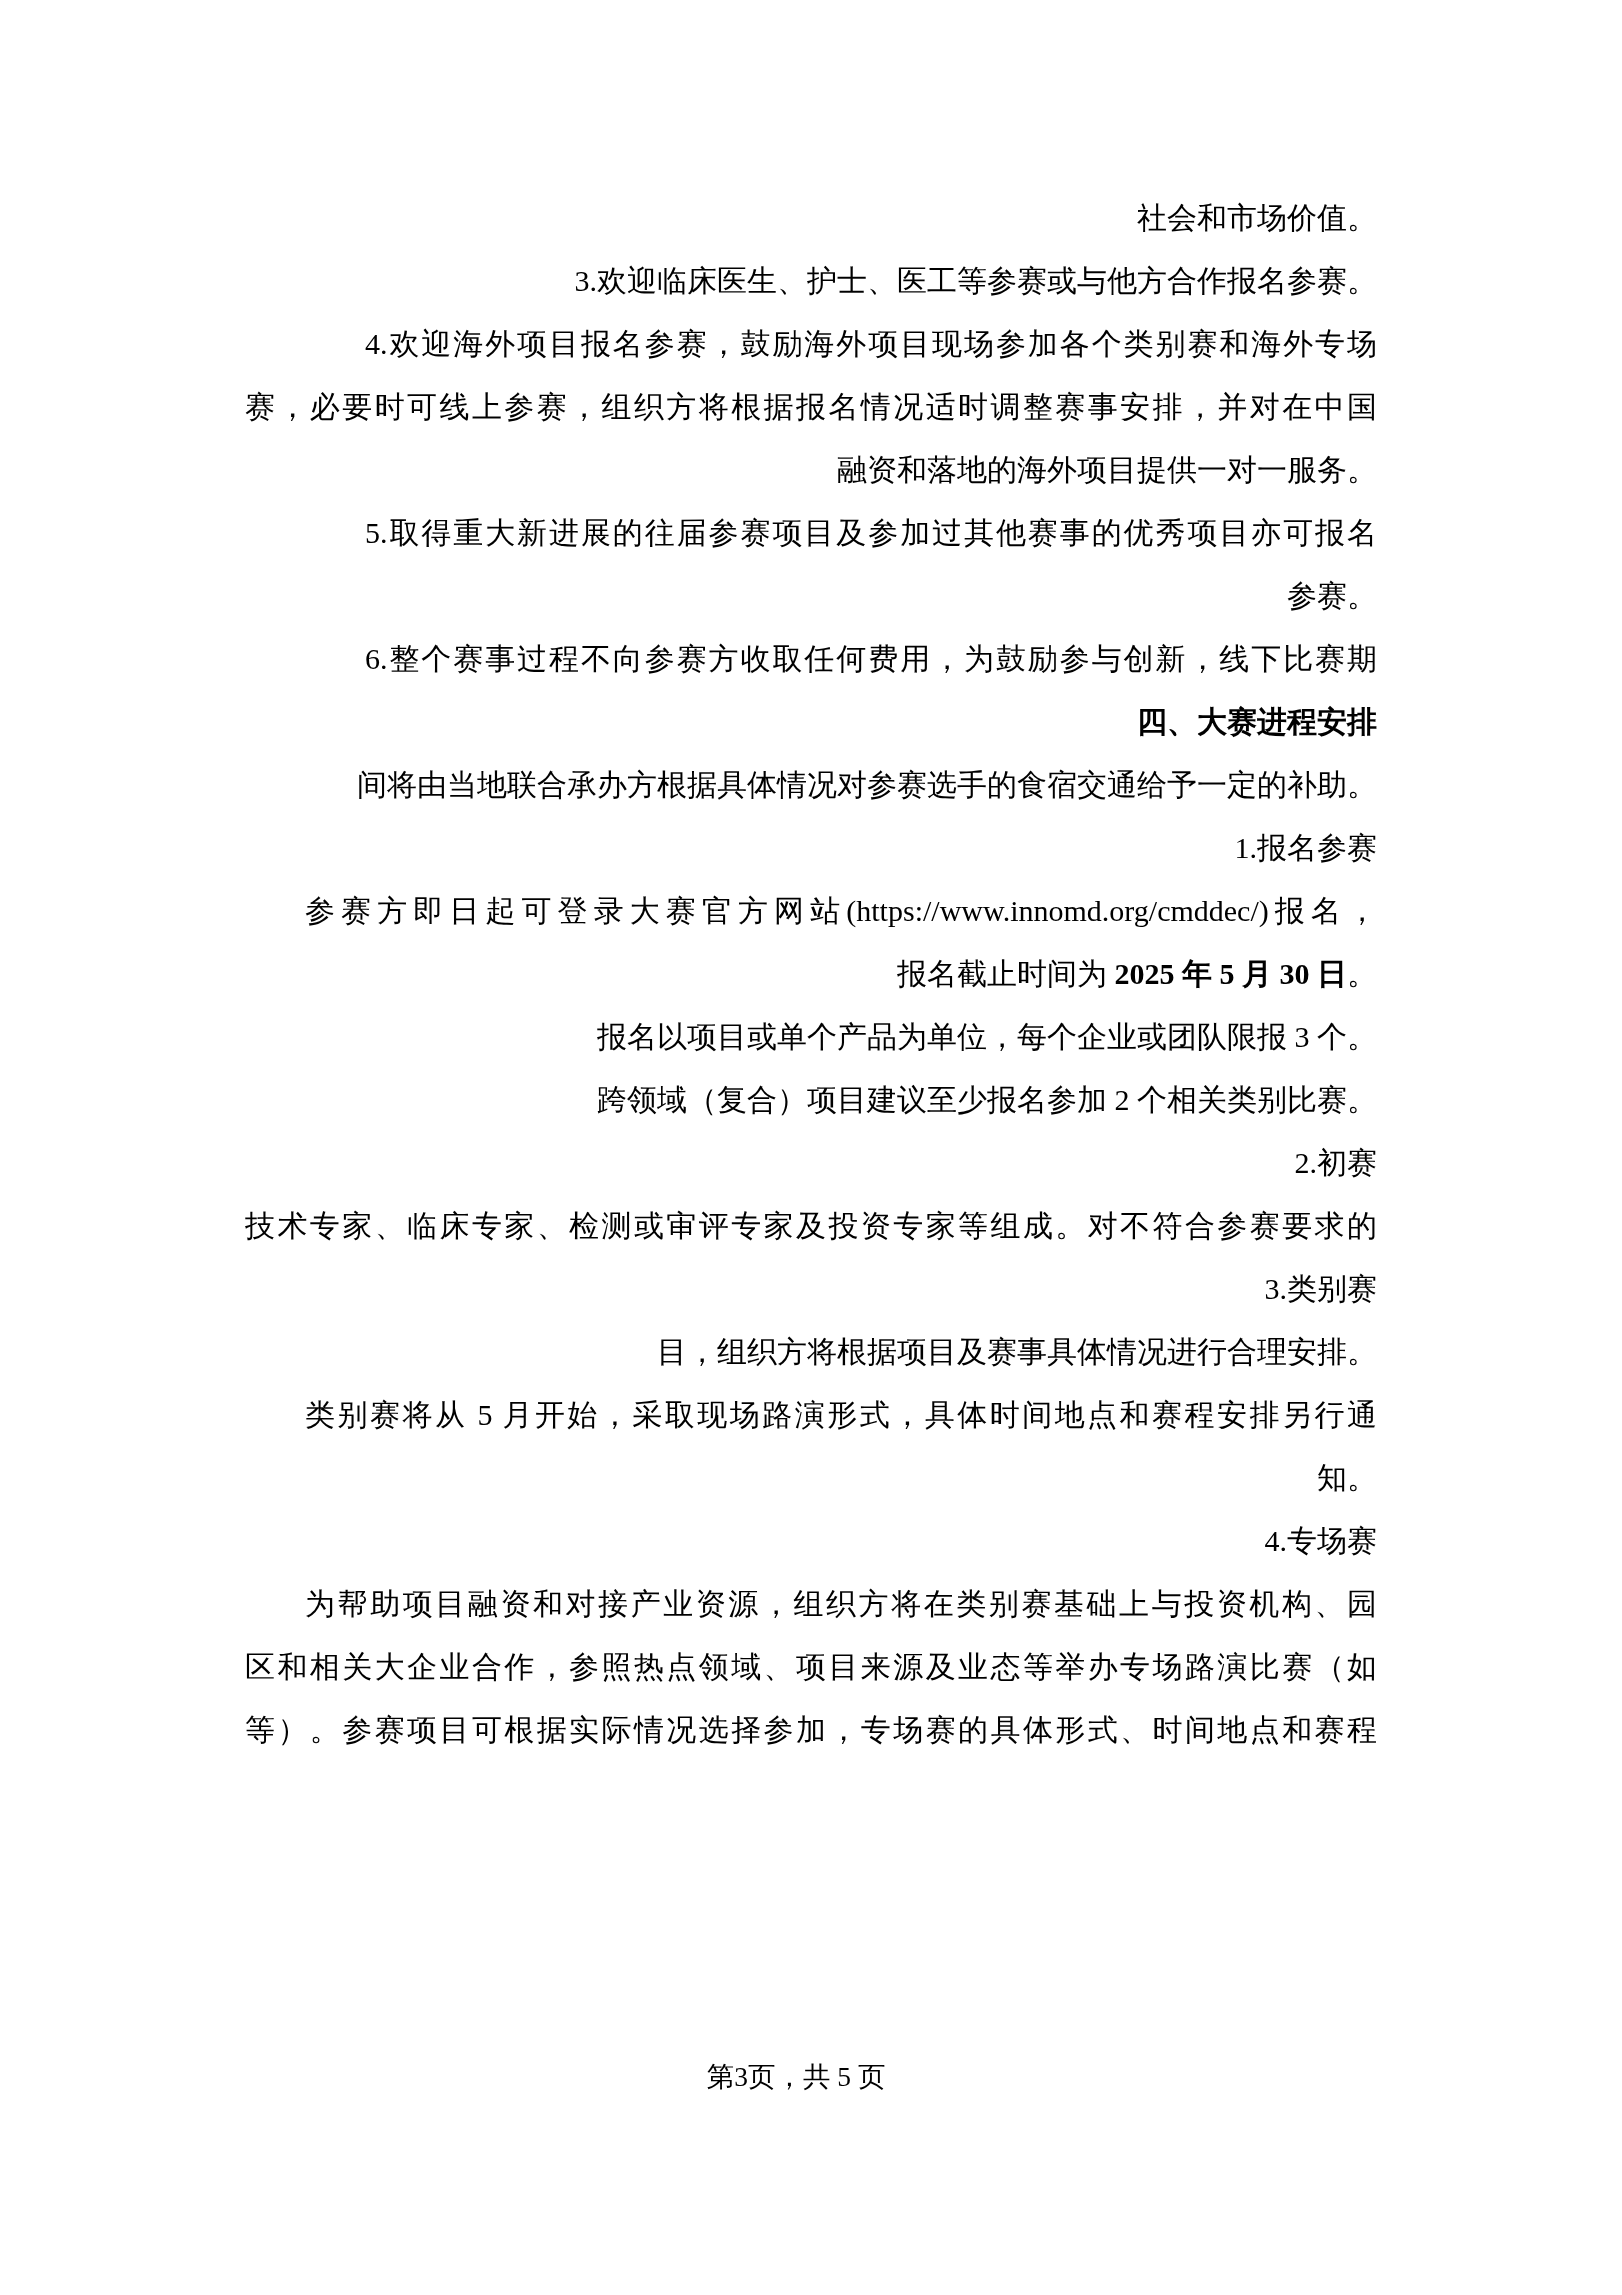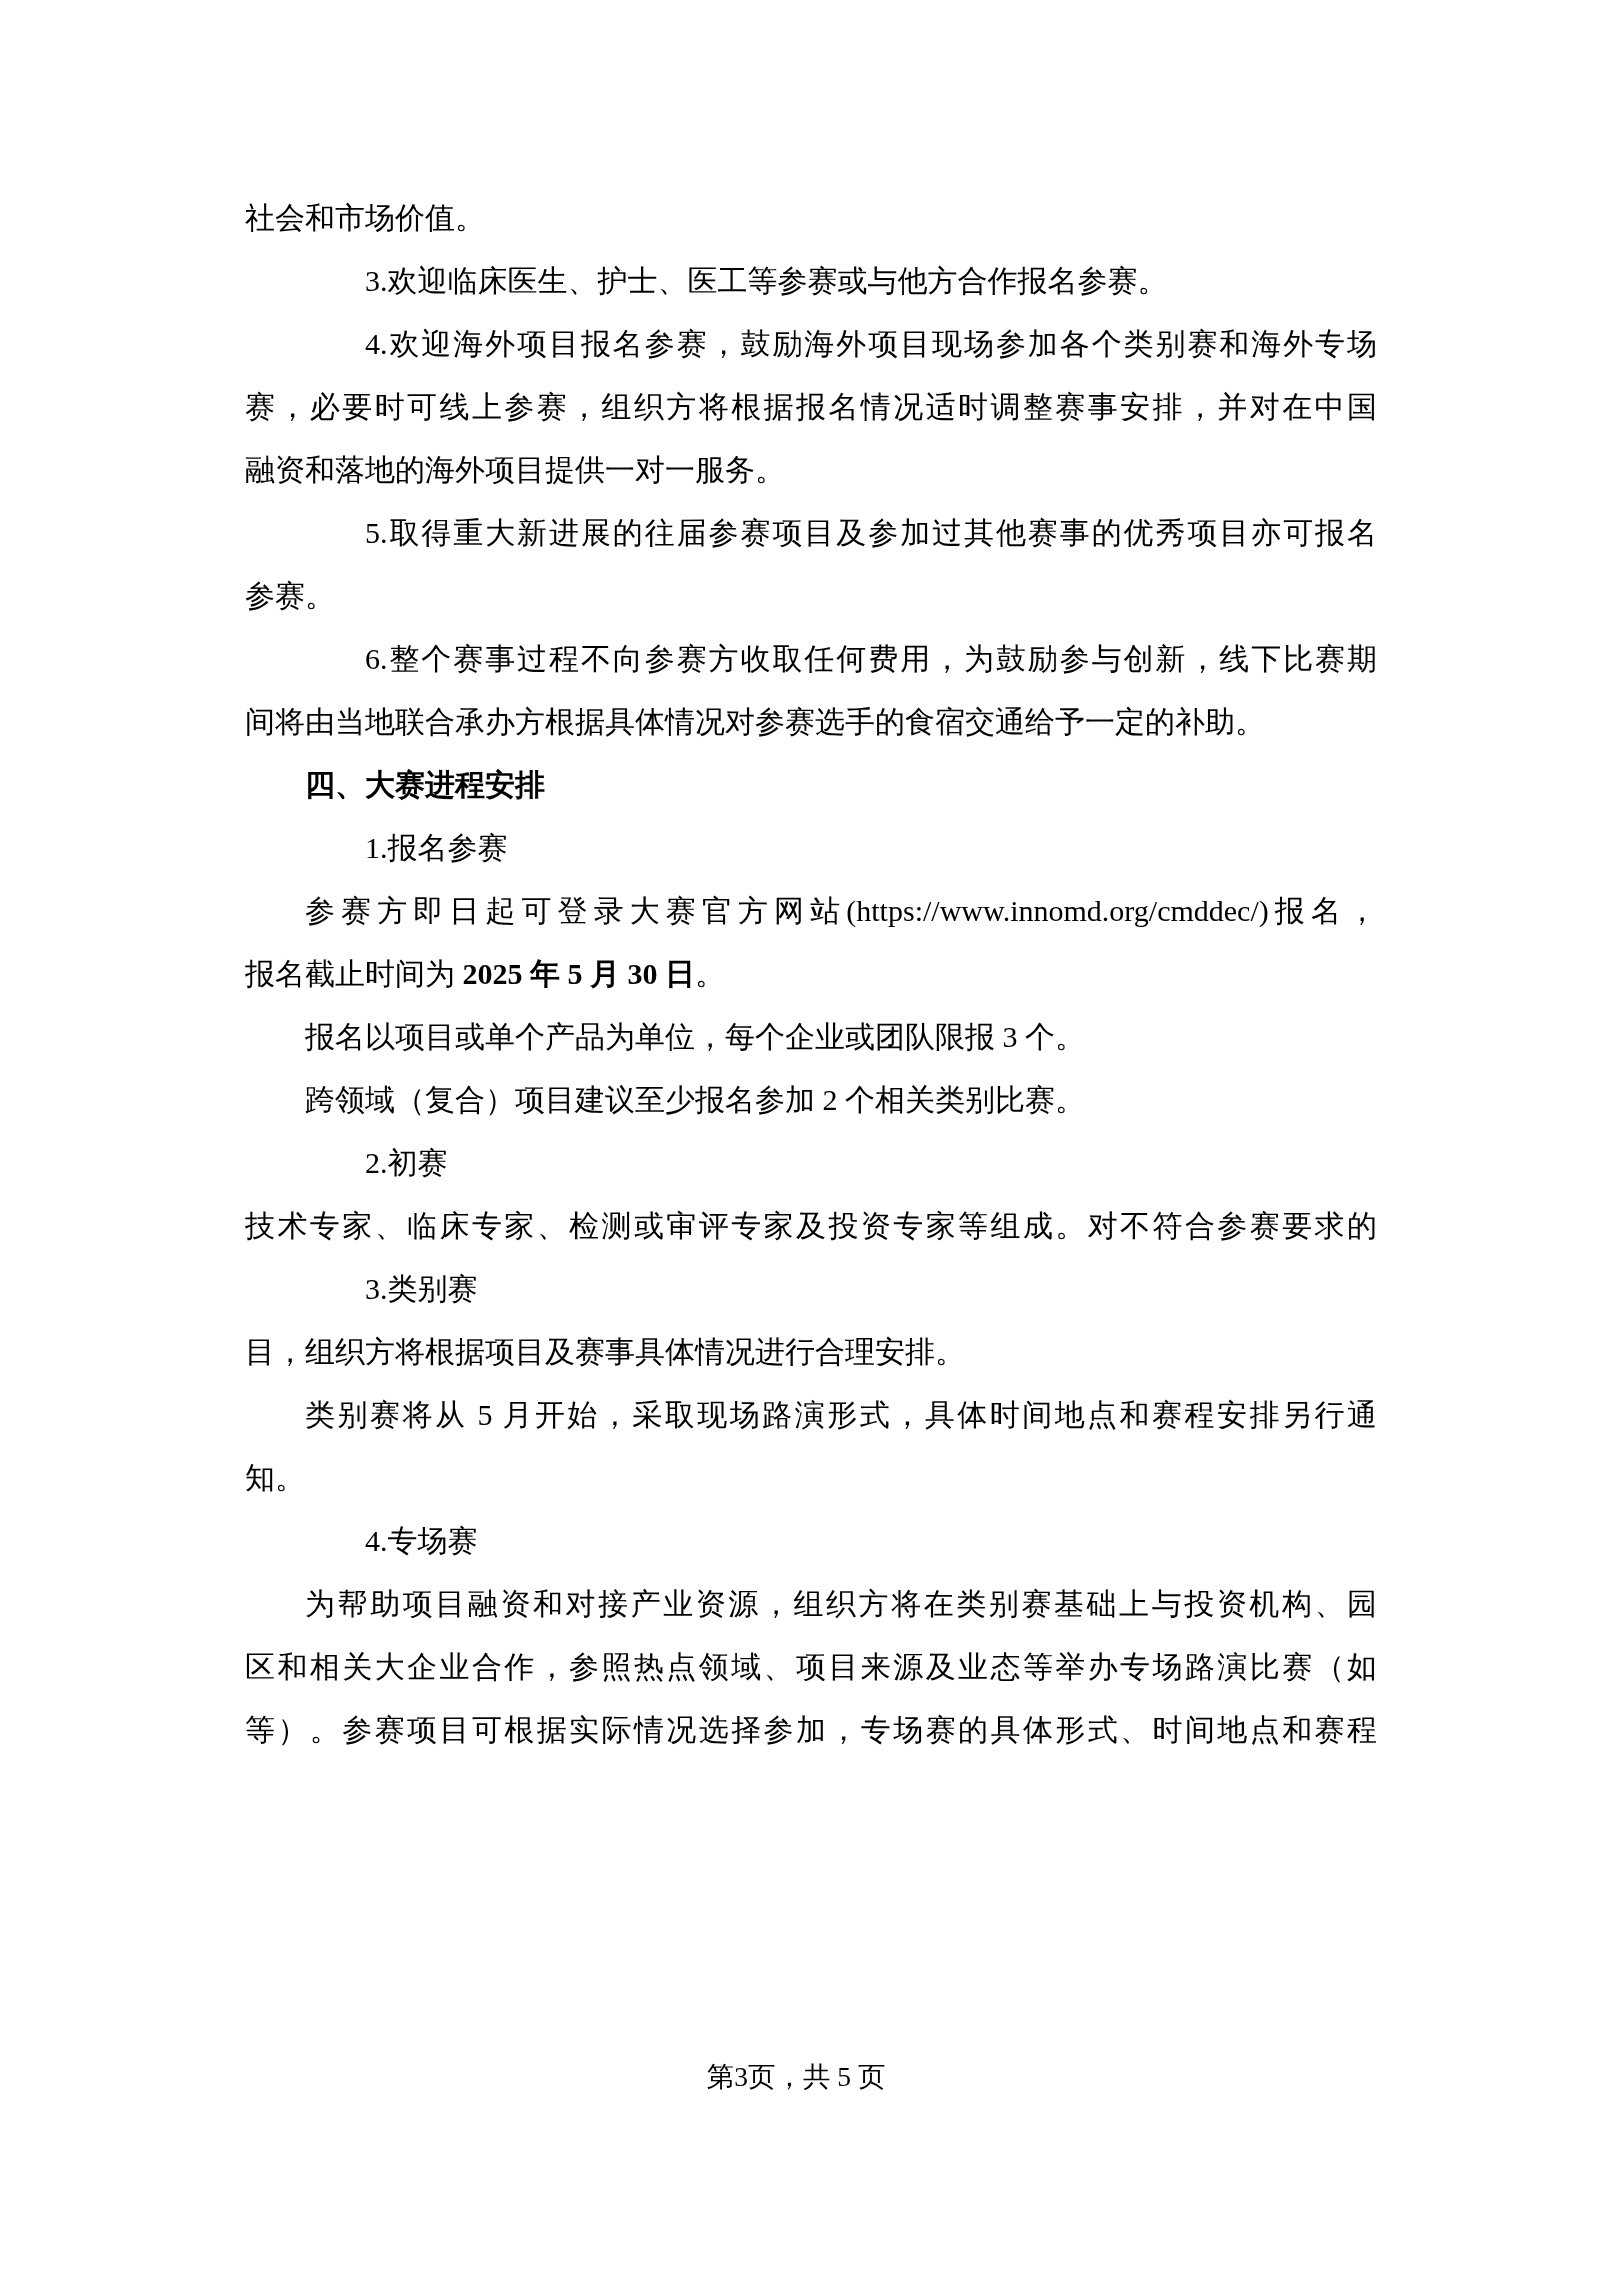--- a/index.html
+++ b/index.html
@@ -25,21 +25,21 @@
   .doc-body {
     position: absolute;
     left: 245px;
     top: 186px;
     width: 1132px;
     font-size: 30px;
     line-height: 63px;
     letter-spacing: 0;
   }
   .line {
-    text-align: left;
+    text-align: right;
     white-space: normal;
   }
   .line.j {
     text-align: justify;
     text-align-last: justify;
     text-justify: inter-character;
   }
   .line.ind {
     text-indent: 60px;
   }
@@ -69,22 +69,22 @@
 <div class="page">
   <div class="doc-body">
       <div class="line"><span>社会和市场价值。</span></div>
       <div class="line ind"><span class="num">3.</span><span>欢迎临床医生、护士、医工等参赛或与他方合作报名参赛。</span></div>
       <div class="line ind j"><span class="num">4.</span><span>欢迎海外项目报名参赛，鼓励海外项目现场参加各个类别赛和海外专场</span></div>
       <div class="line j"><span>赛，必要时可线上参赛，组织方将根据报名情况适时调整赛事安排，并对在中国</span></div>
       <div class="line"><span>融资和落地的海外项目提供一对一服务。</span></div>
       <div class="line ind j"><span class="num">5.</span><span>取得重大新进展的往届参赛项目及参加过其他赛事的优秀项目亦可报名</span></div>
       <div class="line"><span>参赛。</span></div>
       <div class="line ind j"><span class="num">6.</span><span>整个赛事过程不向参赛方收取任何费用，为鼓励参与创新，线下比赛期</span></div>
+      <div class="line ind heading"><span class="b">四、大赛进程安排</span></div>
       <div class="line"><span>间将由当地联合承办方根据具体情况对参赛选手的食宿交通给予一定的补助。</span></div>
-      <div class="line ind heading"><span class="b">四、大赛进程安排</span></div>
       <div class="line ind"><span class="num">1.</span><span>报名参赛</span></div>
       <div class="line ind j"><span>参赛方即日起可登录大赛官方网站(</span><span>https://www.innomd.org/cmddec/</span><span>)报名，</span></div>
       <div class="line"><span>报名截止时间为 </span><span class="b">2025 年 5 月 30 日</span><span>。</span></div>
       <div class="line ind"><span>报名以项目或单个产品为单位，每个企业或团队限报 3 个。</span></div>
       <div class="line ind"><span>跨领域（复合）项目建议至少报名参加 2 个相关类别比赛。</span></div>
       <div class="line ind"><span class="num">2.</span><span>初赛</span></div>
       <div class="line j"><span>技术专家、临床专家、检测或审评专家及投资专家等组成。对不符合参赛要求的</span></div>
       <div class="line ind"><span class="num">3.</span><span>类别赛</span></div>
       <div class="line"><span>目，组织方将根据项目及赛事具体情况进行合理安排。</span></div>
       <div class="line ind j"><span>类别赛将从 5 月开始，采取现场路演形式，具体时间地点和赛程安排另行通</span></div>

